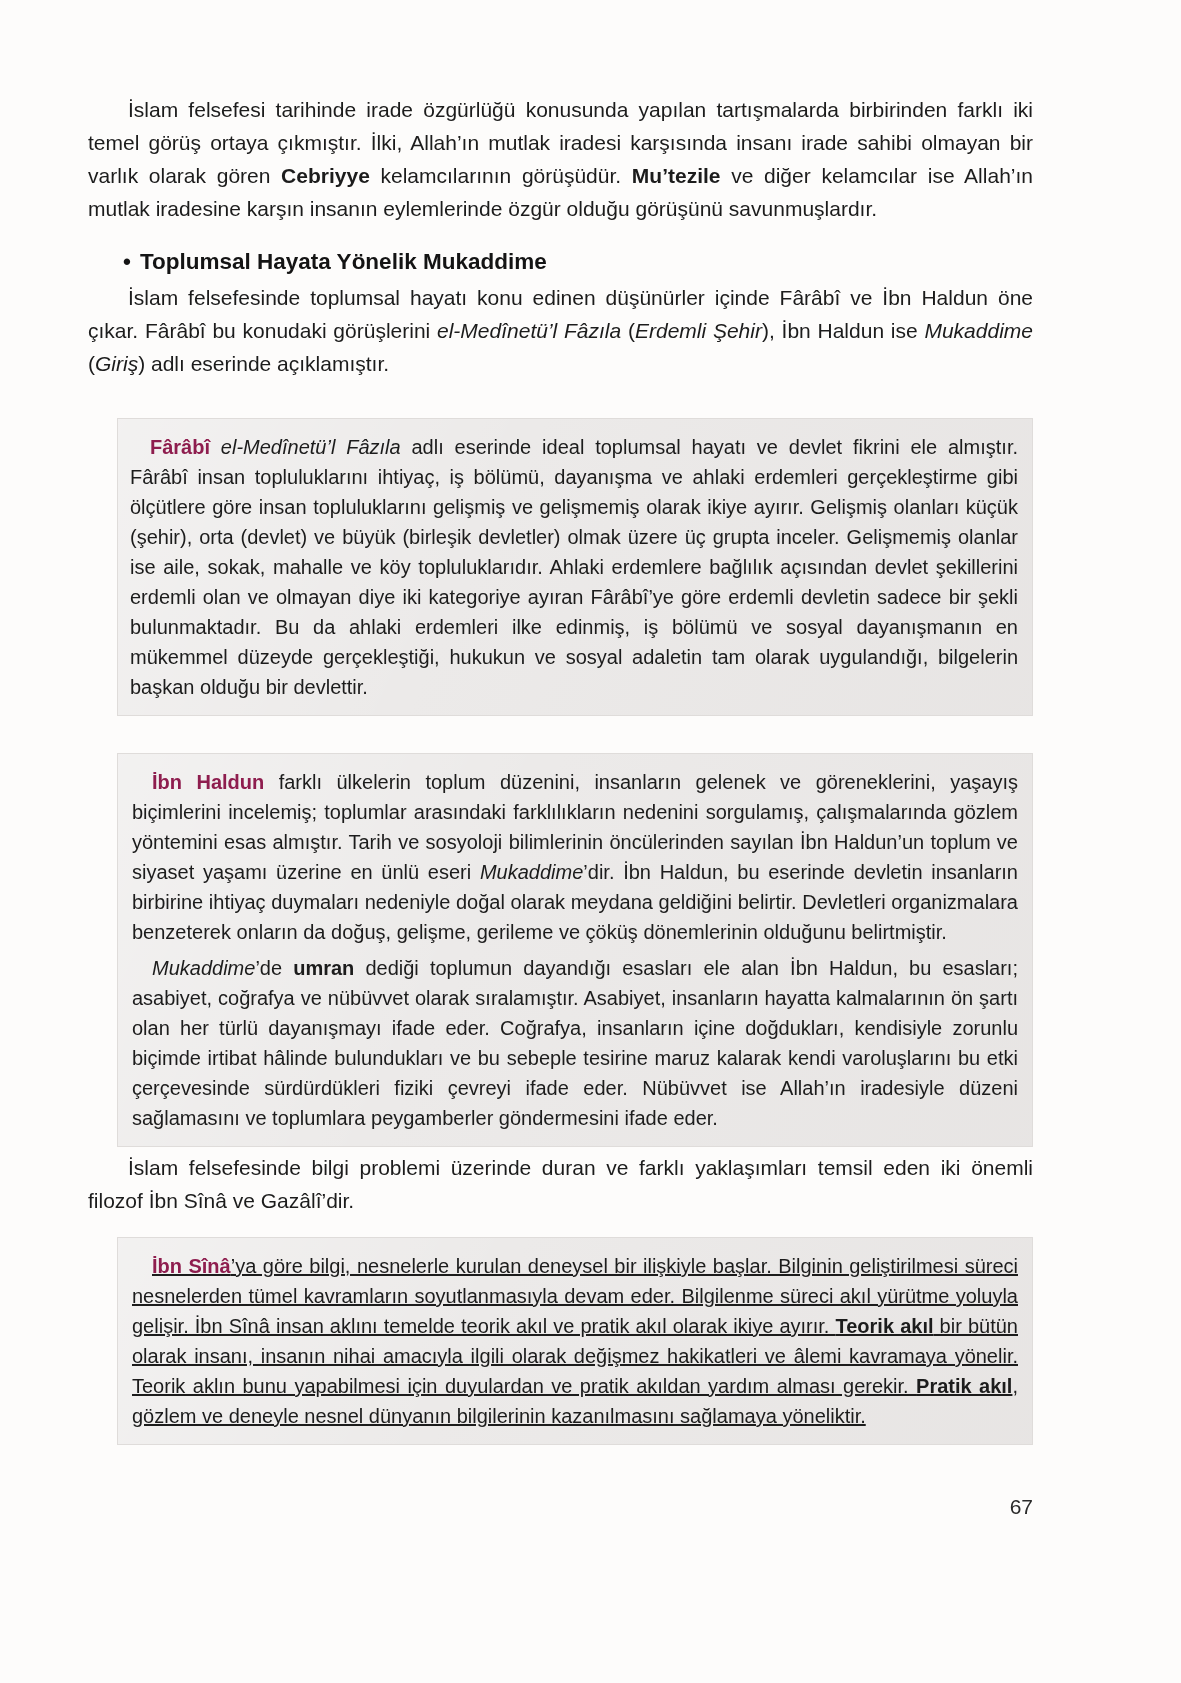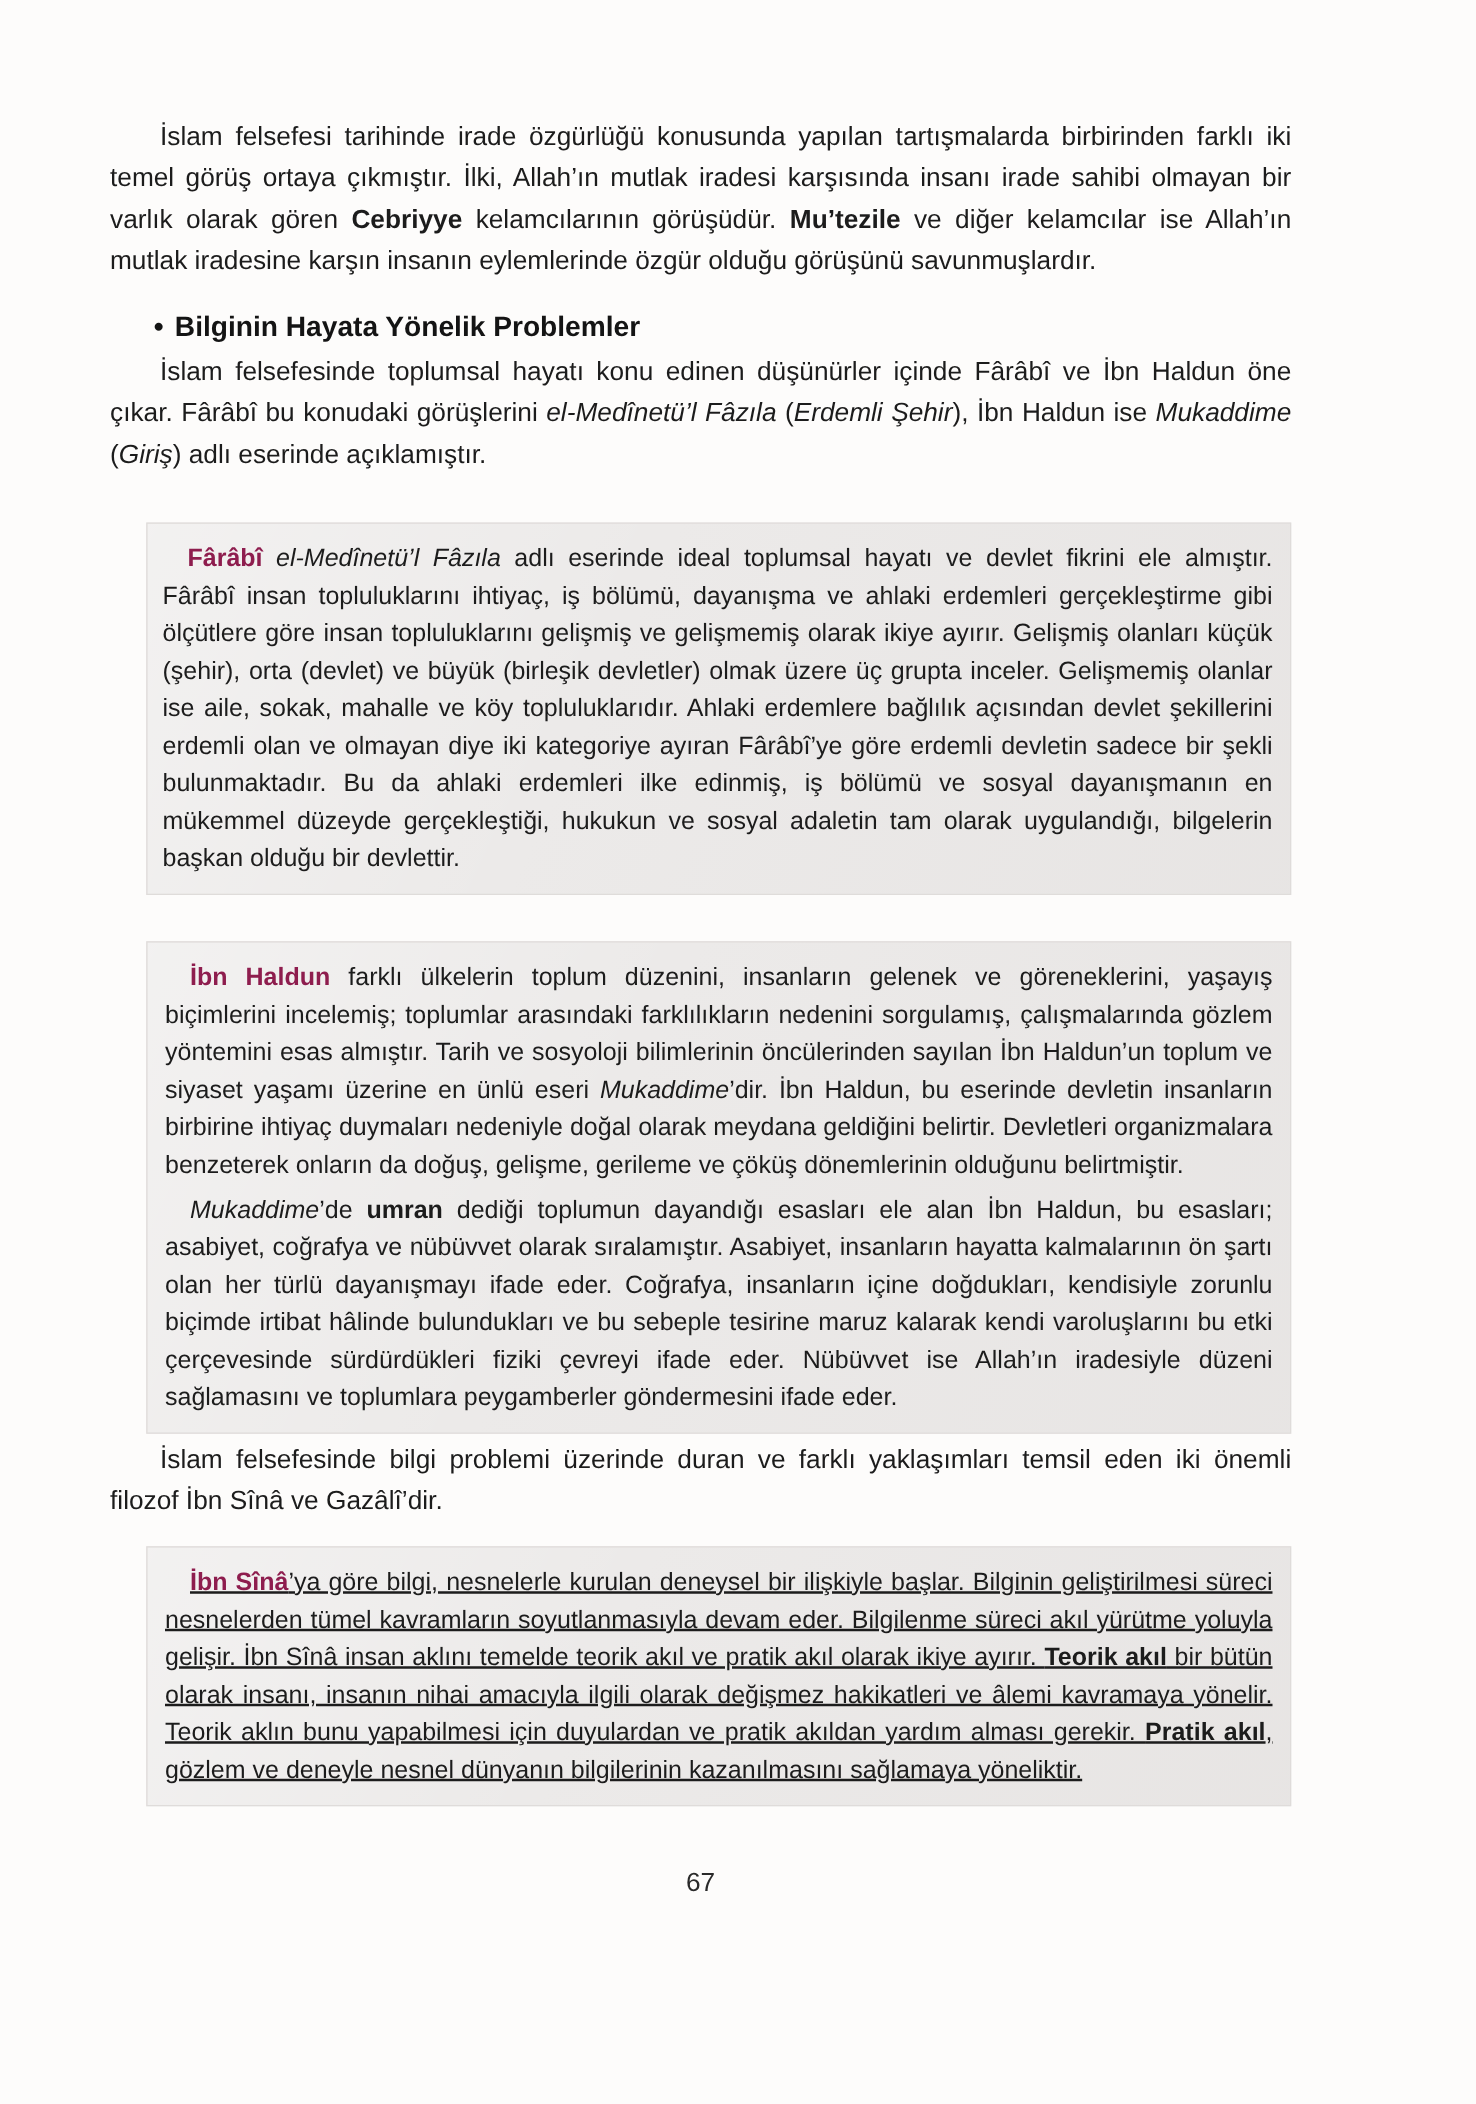--- a/index.html
+++ b/index.html
@@ -62,35 +62,35 @@
   }
   .box-par + .box-par {
     margin-top: 6px;
   }
   .s-n { font-style: normal; }
   .s-b { font-weight: bold; }
   .s-i { font-style: italic; }
   .s-a { font-weight: bold; color: var(--accent, #8e1d4e); }
   .page-number {
     margin-top: 50px;
-    text-align: center;
+    text-align: right;
     font-size: 21px;
     color: #2a2a2a;
   }
   .heading-2 { margin-top: 48px; }
   .lead-par { margin-top: 4px; }
 </style>
 </head>
 <body>
 
 <div class="content">
 
   <p class="body-par"><span class="s-n">İslam felsefesi tarihinde irade özgürlüğü konusunda yapılan tartışmalarda birbirinden farklı iki temel görüş ortaya çıkmıştır. İlki, Allah’ın mutlak iradesi karşısında insanı irade sahibi olmayan bir varlık olarak gören </span><span class="s-b">Cebriyye</span><span class="s-n"> kelamcılarının görüşüdür. </span><span class="s-b">Mu’tezile</span><span class="s-n"> ve diğer kelamcılar ise Allah’ın mutlak iradesine karşın insanın eylemlerinde özgür olduğu görüşünü savunmuşlardır.</span></p>
 
-  <h2 class="section-heading"><span class="bullet">•</span><span>Bilginin Hayata Yönelik Problemler</span></h2>
+  <h2 class="section-heading"><span class="bullet">•</span><span>Toplumsal Hayata Yönelik Mukaddime</span></h2>
 
   <p class="body-par lead-par"><span class="s-n">İslam felsefesinde toplumsal hayatı konu edinen düşünürler içinde Fârâbî ve İbn Haldun öne çıkar. Fârâbî bu konudaki görüşlerini </span><span class="s-i">el-Medînetü’l Fâzıla</span><span class="s-n"> (</span><span class="s-i">Erdemli Şehir</span><span class="s-n">), İbn Haldun ise </span><span class="s-i">Mukaddime</span><span class="s-n"> (</span><span class="s-i">Giriş</span><span class="s-n">) adlı eserinde açıklamıştır.</span></p>
 
   <div class="infobox mt-large">
     <p class="box-par"><span class="s-a">Fârâbî</span><span class="s-i"> el-Medînetü’l Fâzıla</span><span class="s-n"> adlı eserinde ideal toplumsal hayatı ve devlet fikrini ele almıştır. Fârâbî insan topluluklarını ihtiyaç, iş bölümü, dayanışma ve ahlaki erdemleri gerçekleştirme gibi ölçütlere göre insan topluluklarını gelişmiş ve gelişmemiş olarak ikiye ayırır. Gelişmiş olanları küçük (şehir), orta (devlet) ve büyük (birleşik devletler) olmak üzere üç grupta inceler. Gelişmemiş olanlar ise aile, sokak, mahalle ve köy topluluklarıdır. Ahlaki erdemlere bağlılık açısından devlet şekillerini erdemli olan ve olmayan diye iki kategoriye ayıran Fârâbî’ye göre erdemli devletin sadece bir şekli bulunmaktadır. Bu da ahlaki erdemleri ilke edinmiş, iş bölümü ve sosyal dayanışmanın en mükemmel düzeyde gerçekleştiği, hukukun ve sosyal adaletin tam olarak uygulandığı, bilgelerin başkan olduğu bir devlettir.</span></p>
   </div>
 
   <div class="infobox mt-mid">
     <p class="box-par"><span class="s-a">İbn Haldun</span><span class="s-n"> farklı ülkelerin toplum düzenini, insanların gelenek ve göreneklerini, yaşayış biçimlerini incelemiş; toplumlar arasındaki farklılıkların nedenini sorgulamış, çalışmalarında gözlem yöntemini esas almıştır. Tarih ve sosyoloji bilimlerinin öncülerinden sayılan İbn Haldun’un toplum ve siyaset yaşamı üzerine en ünlü eseri </span><span class="s-i">Mukaddime</span><span class="s-n">’dir. İbn Haldun, bu eserinde devletin insanların birbirine ihtiyaç duymaları nedeniyle doğal olarak meydana geldiğini belirtir. Devletleri organizmalara benzeterek onların da doğuş, gelişme, gerileme ve çöküş dönemlerinin olduğunu belirtmiştir.</span></p>
     <p class="box-par"><span class="s-i">Mukaddime</span><span class="s-n">’de </span><span class="s-b">umran</span><span class="s-n"> dediği toplumun dayandığı esasları ele alan İbn Haldun, bu esasları; asabiyet, coğrafya ve nübüvvet olarak sıralamıştır. Asabiyet, insanların hayatta kalmalarının ön şartı olan her türlü dayanışmayı ifade eder. Coğrafya, insanların içine doğdukları, kendisiyle zorunlu biçimde irtibat hâlinde bulundukları ve bu sebeple tesirine maruz kalarak kendi varoluşlarını bu etki çerçevesinde sürdürdükleri fiziki çevreyi ifade eder. Nübüvvet ise Allah’ın iradesiyle düzeni sağlamasını ve toplumlara peygamberler göndermesini ifade eder.</span></p>

